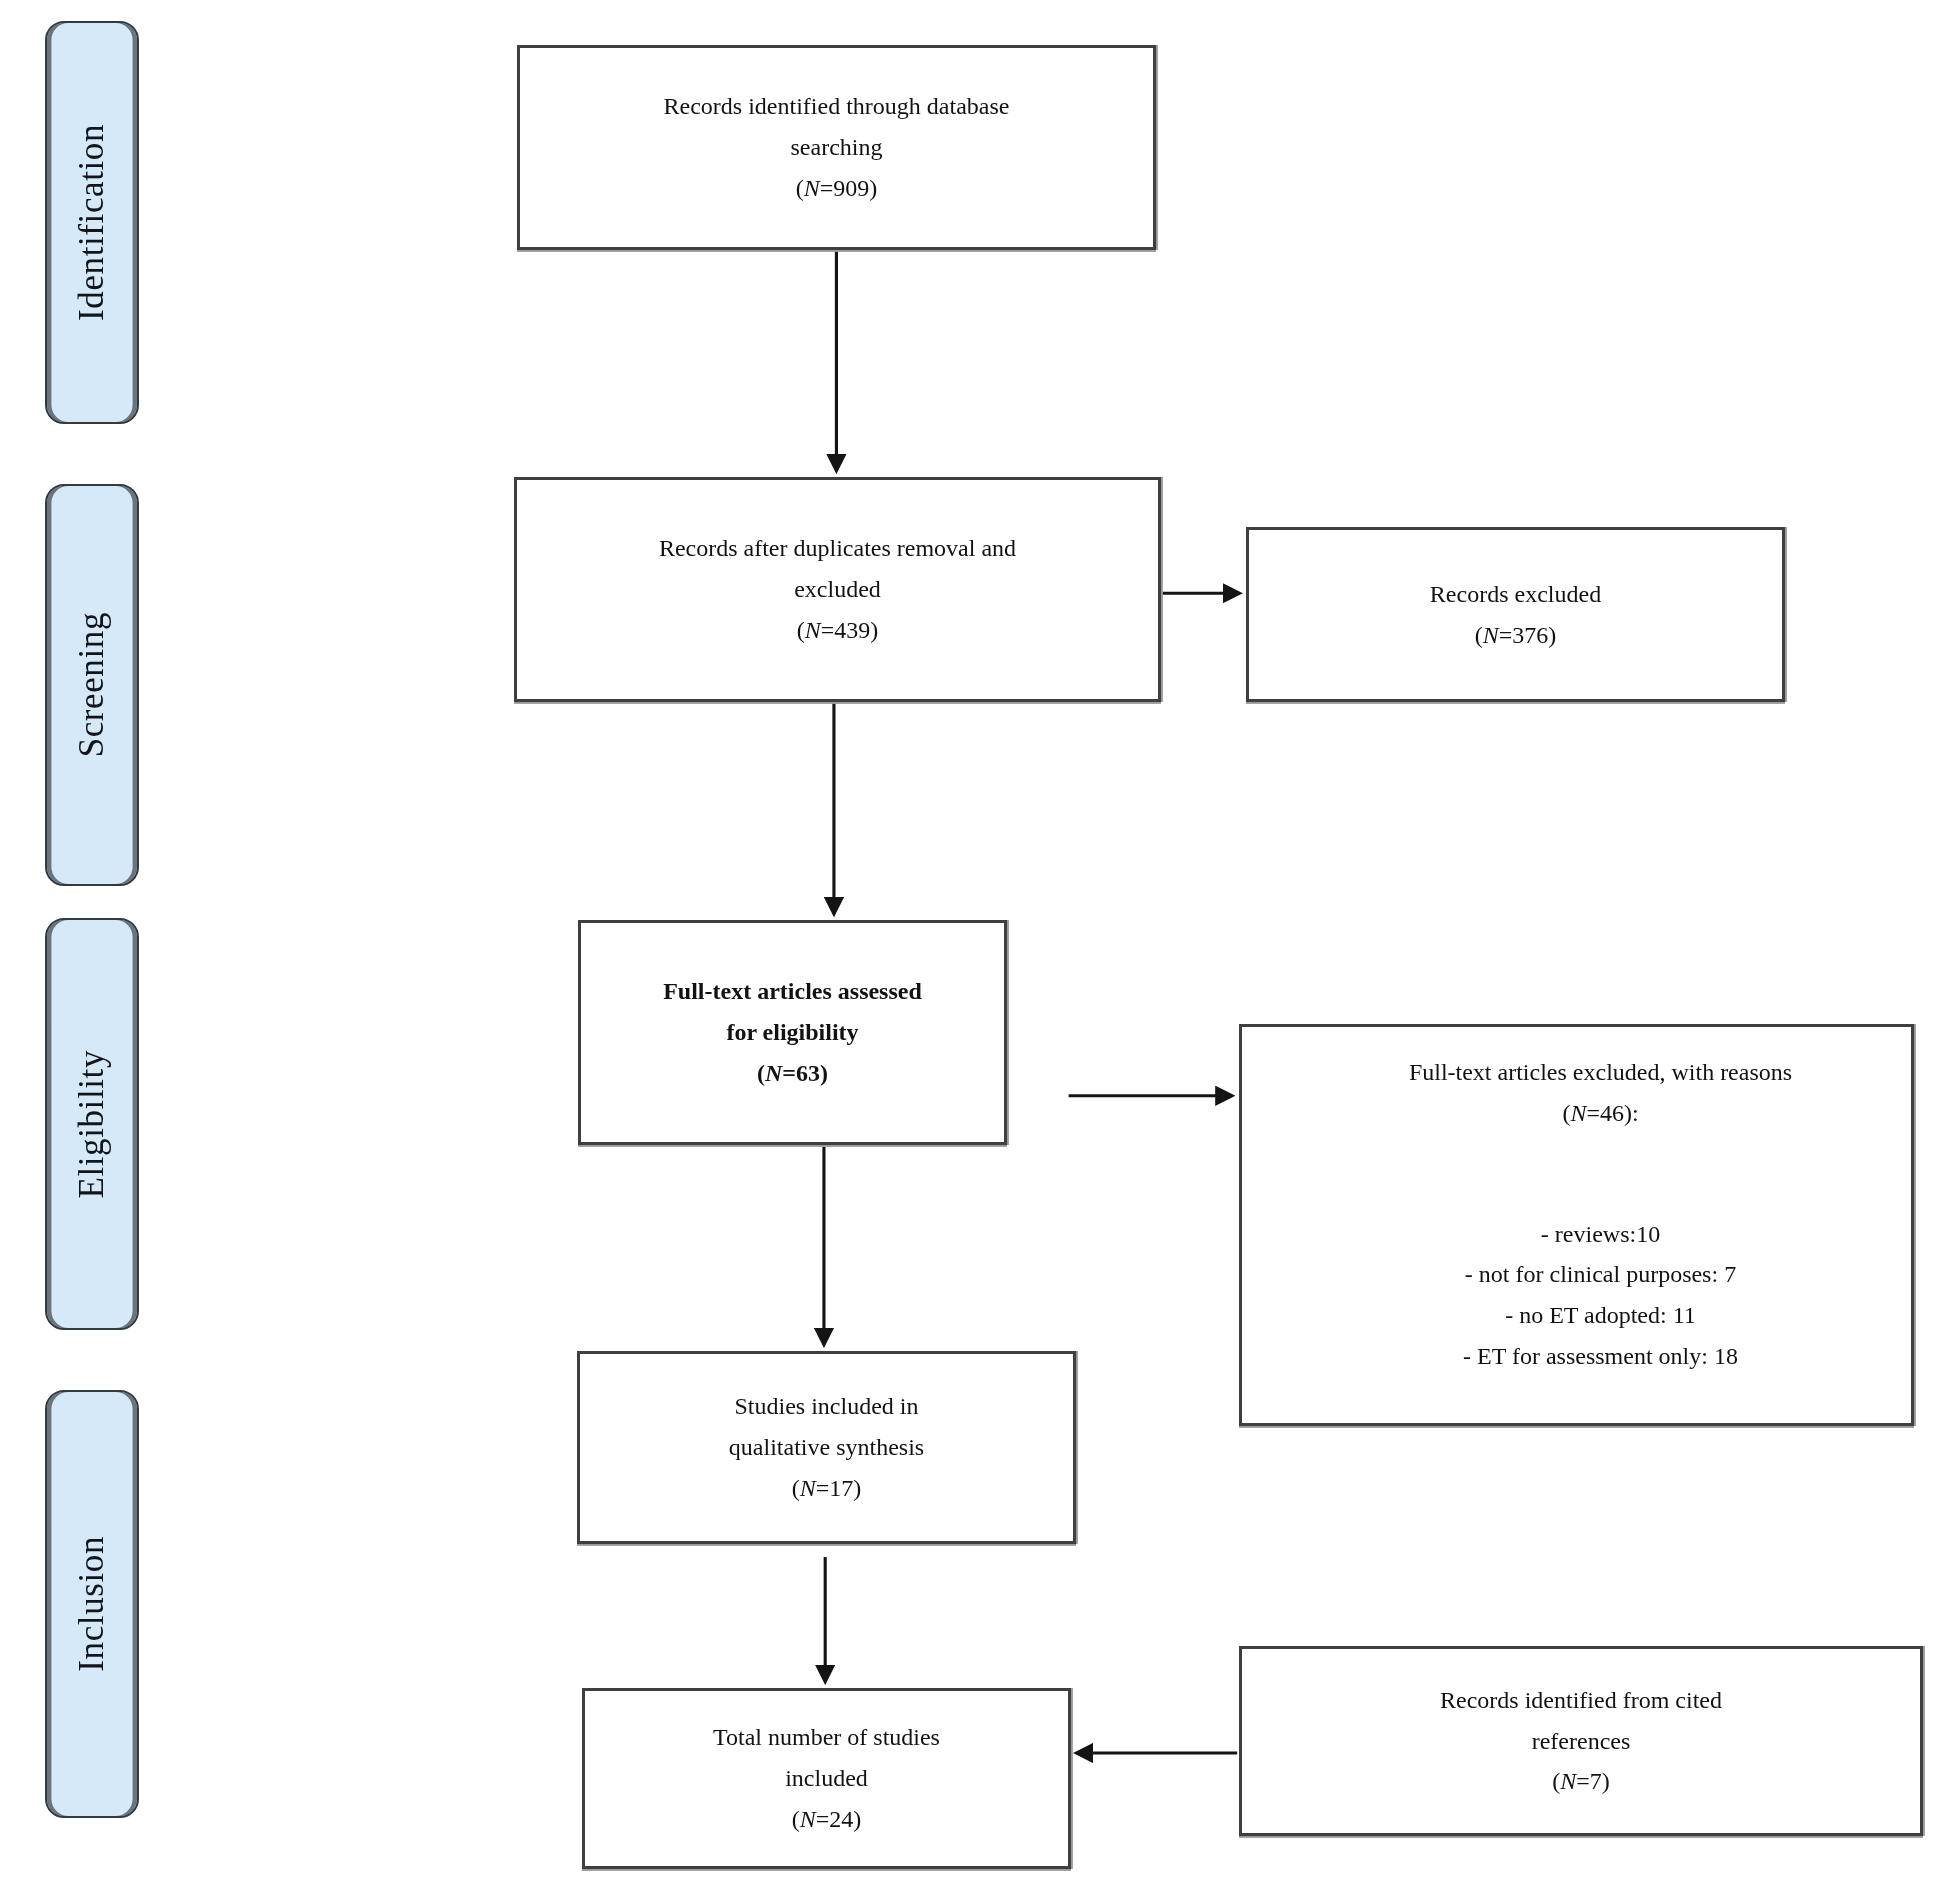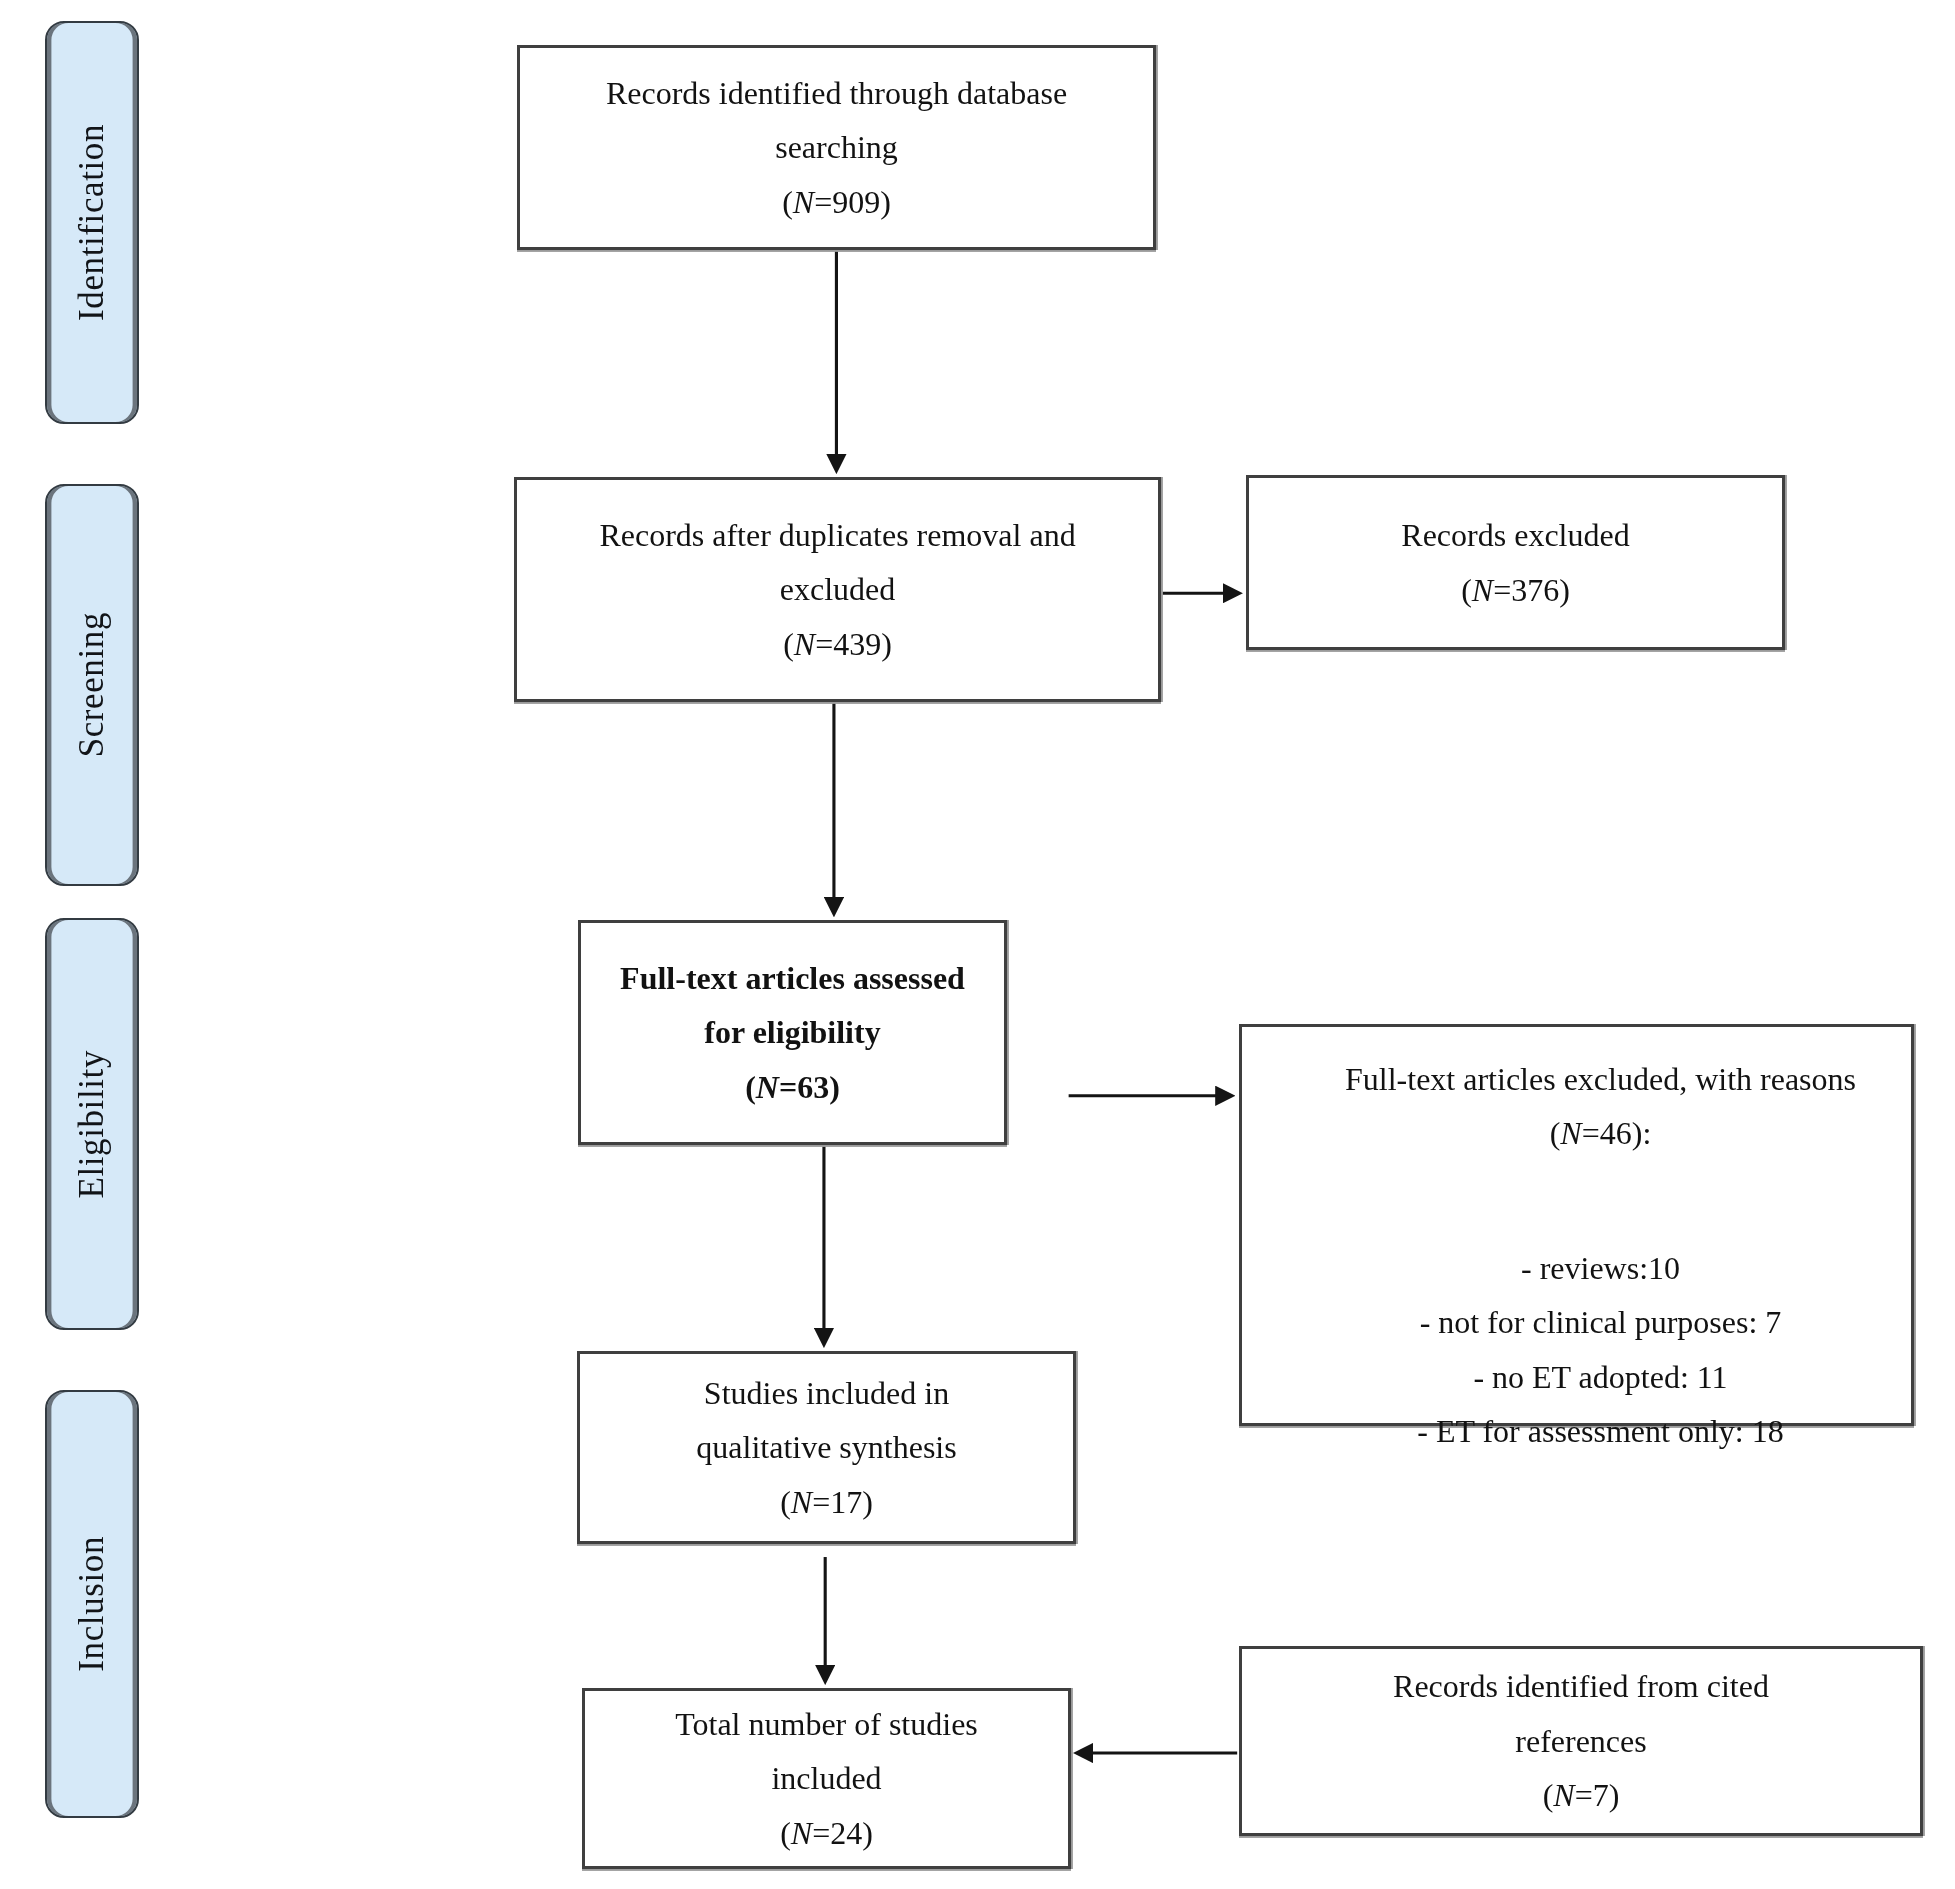--- a/index.html
+++ b/index.html
@@ -39,21 +39,21 @@
   .box {
     position: absolute;
     box-sizing: border-box;
     background: #ffffff;
     border: 3.1px solid #3f3f3f;
     box-shadow: 0 1.9px 0 #9b9b9b, 1.9px 0 0 #9b9b9b;
     display: flex;
     flex-direction: column;
     justify-content: center;
     text-align: center;
-    font-size: 32px;
+    font-size: 24px;
     line-height: 1.7;
   }
   .box .line { white-space: nowrap; }
   .n { font-style: italic; }
 
   .box.listbox {
     justify-content: flex-start;
     padding-top: 25px;
     padding-left: 48px;
   }
@@ -106,21 +106,21 @@
     <div class="line">searching</div>
     <div class="line"><span>(</span><span class="n">N</span><span>=909)</span></div>
   </div>
 
   <div class="box" style="left:514px; top:477px; width:647px; height:225px;">
     <div class="line">Records after duplicates removal and</div>
     <div class="line">excluded</div>
     <div class="line"><span>(</span><span class="n">N</span><span>=439)</span></div>
   </div>
 
-  <div class="box" style="left:1246px; top:475px; width:539px; height:175px;">
+  <div class="box" style="left:1246px; top:527px; width:539px; height:175px;">
     <div class="line">Records excluded</div>
     <div class="line"><span>(</span><span class="n">N</span><span>=376)</span></div>
   </div>
 
   <div class="box" style="left:578px; top:920px; width:429px; height:225px;font-weight:bold;">
     <div class="line">Full-text articles assessed</div>
     <div class="line">for eligibility</div>
     <div class="line"><span>(</span><span class="n">N</span><span>=63)</span></div>
   </div>
 

